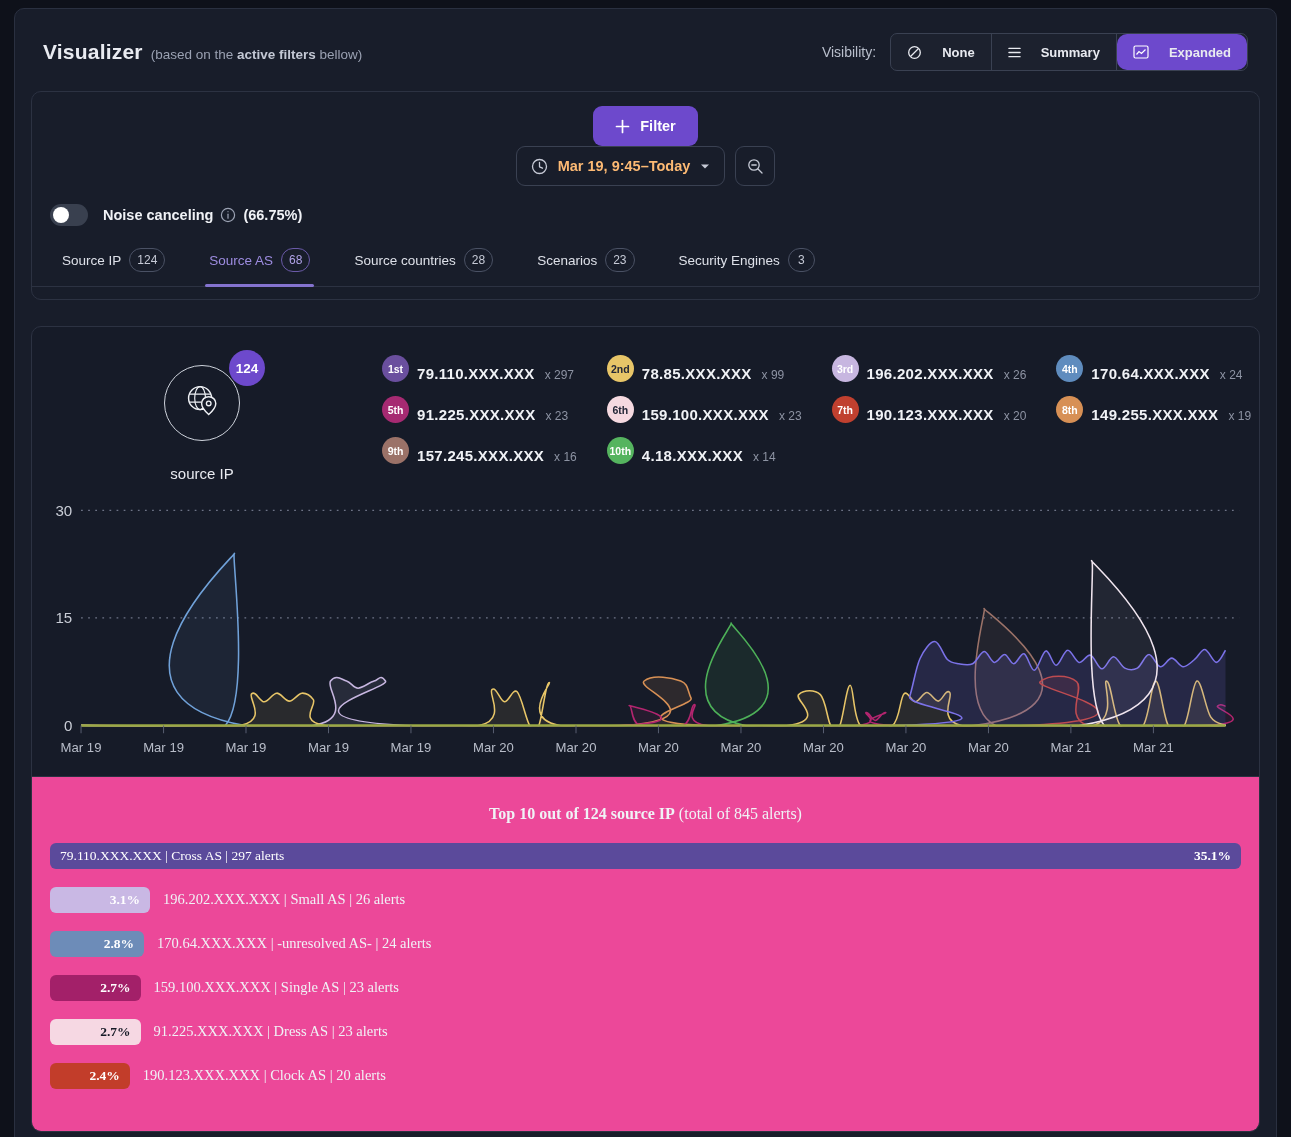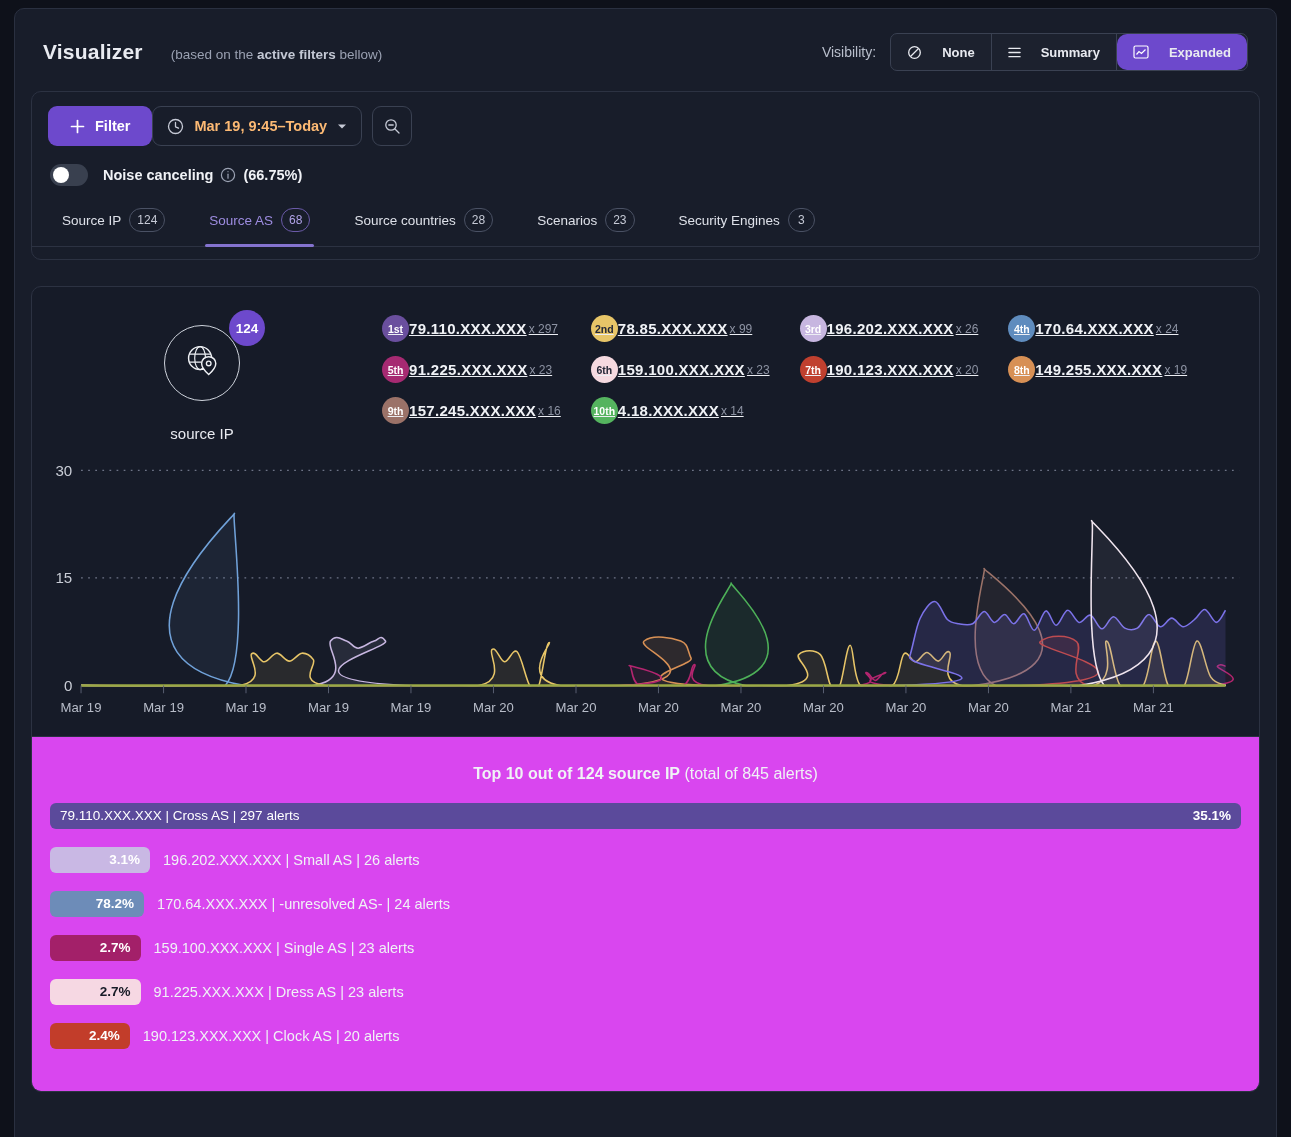--- a/index.html
+++ b/index.html
@@ -8,35 +8,35 @@
     background: #0e111a; color: #eceef3;
     font-family: "Liberation Sans", sans-serif;
   }
   .card {
     margin: 8px 14px 0; height: 1200px;
     background: #181d2a; border: 1px solid #2a3040; border-radius: 10px;
     padding: 0 16px; overflow: hidden;
   }
   
   .card-header { display: flex; justify-content: space-between; align-items: center; padding: 24px 12px 20px; }
-  .title-wrap { display: flex; align-items: baseline; gap: 28px; }
+  .title-wrap { display: flex; align-items: baseline; gap: 8px; }
   .page-title { font-size: 21px; font-weight: 600; color: #e9ebf1; letter-spacing: .2px; }
   .subtitle { font-size: 13.5px; color: #9aa1b2; }
   .subtitle .sub-bold { font-weight: 700; color: #c3c8d4; }
   .vis-wrap { display: flex; align-items: center; gap: 14px; }
   .vis-label { font-size: 14px; color: #b9bfcc; }
   .segmented { display: flex; border: 1px solid #3a4152; border-radius: 7px; overflow: hidden; background: #1c212e; }
   .seg-btn { display: flex; align-items: center; gap: 20px; padding: 0 16px; height: 36px;
     font-size: 13px; font-weight: 700; color: #e8eaf0; border-right: 1px solid #3a4152; cursor: pointer; }
   .seg-btn:last-child { border-right: none; }
   .seg-btn.active { background: #6d49cc; border-color: #6d49cc; border-radius: 10px; }
   .seg-icon { display: flex; align-items: center; }
   
   .filter-panel { border: 1px solid #2c3242; border-radius: 10px; padding: 10px 16px 12px; margin-bottom: 26px; }
-  .fp-top { display: flex; align-items: center; padding: 4px 0 14px; }
+  .fp-top { display: flex; align-items: center; padding: 4px 0 14px; flex-direction: column; }
   .filter-btn { display: flex; align-items: center; gap: 10px; height: 40px; padding: 0 22px;
     background: #6d49cc; border: none; border-radius: 9px; color: #fff; font-weight: 700; font-size: 14.5px; cursor: pointer;
     font-family: "Liberation Sans", sans-serif; }
   .fp-right { display: flex; gap: 10px; }
   .date-btn { display: flex; align-items: center; gap: 10px; height: 40px; padding: 0 14px;
     background: transparent; border: 1px solid #3a4152; border-radius: 9px;
     color: #fdba74; font-weight: 700; font-size: 14.5px; cursor: pointer; font-family: "Liberation Sans", sans-serif; }
   .search-btn { width: 40px; height: 40px; border: 1px solid #3a4152; border-radius: 9px;
     background: transparent; display: flex; align-items: center; justify-content: center; cursor: pointer; }
   .noise-row { display: flex; align-items: center; gap: 15px; padding: 4px 0 20px 2px; }
@@ -57,30 +57,30 @@
   .viz-top { display: flex; padding: 28px 16px 0 70px; }
   .source-block { width: 200px; display: flex; flex-direction: column; align-items: center; padding-top: 10px; flex: 0 0 auto; }
   .icon-ring { width: 76px; height: 76px; border: 1.5px solid #ced3dc; border-radius: 50%;
     display: flex; align-items: center; justify-content: center; position: relative; }
   .src-badge { position: absolute; top: -16px; right: -26px; width: 36px; height: 36px; border-radius: 50%;
     background: #6d49cc; display: flex; align-items: center; justify-content: center;
     font-size: 13.5px; font-weight: 600; color: #fff; }
   .source-label { margin-top: 24px; font-size: 15px; color: #e8eaf0; }
   .legend { display: grid; grid-template-columns: repeat(4, auto); justify-content: start;
     column-gap: 30px; row-gap: 14px; margin-left: 80px; align-content: start; }
-  .legend-item { display: flex; align-items: center; cursor: pointer; text-decoration: underline; }
+  .legend-item { display: flex; align-items: flex-end; gap: 8px; cursor: pointer; }
   .rank-circle { width: 27px; height: 27px; border-radius: 50%; flex: 0 0 27px;
     display: flex; align-items: center; justify-content: center; font-size: 10.5px; font-weight: 700; color: #fff; }
   .rank-circle.dark { color: #232737; }
   .legend-ip { font-size: 15px; font-weight: 700; color: #f0f2f6; letter-spacing: .3px; white-space: nowrap; }
   .legend-count { font-size: 12px; color: #8d93a3; margin-left: 2px; white-space: nowrap; }
   .chart-wrap { padding: 6px 14px 15px; }
   .chart-wrap svg { width: 100%; display: block; }
   
-  .top10 { border-top: 1px solid #2a3040; background: #d946ef; padding: 14px 18px 24px; }
+  .top10 { border-top: 1px solid #2a3040; background: #ec4899; padding: 14px 18px 24px; font-family: Liberation Serif, serif; }
   .top10-title { text-align: center; font-size: 16px; color: #f0f2f6; padding: 14px 0 20px; }
   .top10-title .t-bold { font-weight: 700; }
   .bar-row { display: flex; align-items: center; height: 26px; margin-bottom: 18px; border-radius: 9px; }
   .bar { height: 26px; border-radius: 6px; display: flex; align-items: center; padding: 0 10px; }
   .bar.spread { justify-content: space-between; }
   .bar.endcap { justify-content: flex-end; }
   .bar-pct { font-size: 13.5px; font-weight: 700; white-space: nowrap; }
   .bar-inside-label { font-size: 13.5px; white-space: nowrap; }
   .bar-out-label { margin-left: 13px; font-size: 14.5px; color: #f0f2f6; white-space: nowrap; }
 </style>
@@ -353,21 +353,21 @@
             </div>
           </div>
           <div class="bar-row">
             <div class="bar endcap" style="width:8.4%;background:#c9b8e4;color:#ffffff">
               <span class="bar-pct">3.1%</span>
             </div>
             <span class="bar-out-label">196.202.XXX.XXX | Small AS  | 26 alerts</span>
           </div>
           <div class="bar-row">
             <div class="bar endcap" style="width:7.9%;background:#6d8cb8;color:#ffffff">
-              <span class="bar-pct">78.2%</span>
+              <span class="bar-pct">2.8%</span>
             </div>
             <span class="bar-out-label">170.64.XXX.XXX | -unresolved AS-  | 24 alerts</span>
           </div>
           <div class="bar-row">
             <div class="bar endcap" style="width:7.6%;background:#a32069;color:#ffffff">
               <span class="bar-pct">2.7%</span>
             </div>
             <span class="bar-out-label">159.100.XXX.XXX | Single AS  | 23 alerts</span>
           </div>
           <div class="bar-row">

